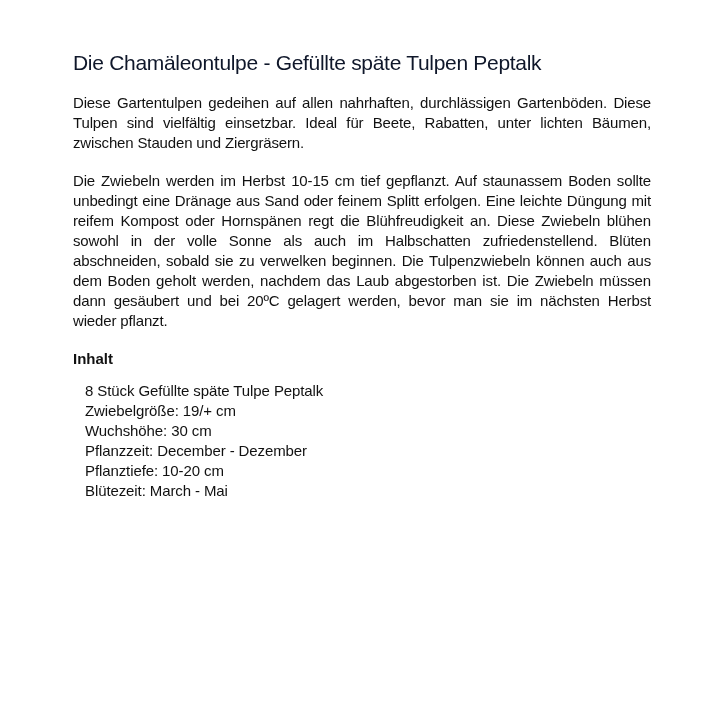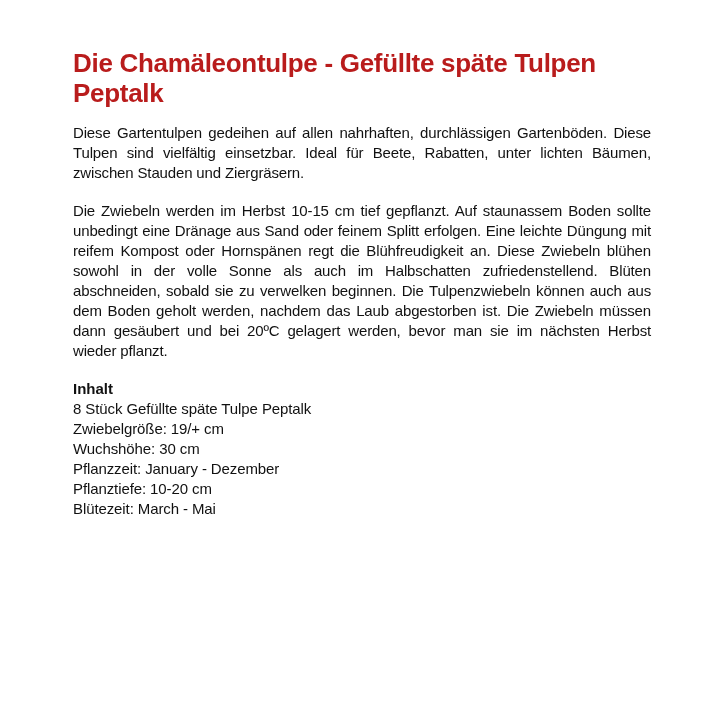--- a/index.html
+++ b/index.html
@@ -1,23 +1,23 @@
 <!DOCTYPE html>
 <html><head>
 <meta charset="utf-8">
 <style>
   html, body { margin: 0; padding: 0; background: #ffffff; }
   body { width: 722px; height: 704px; position: relative; overflow: hidden;
          font-family: "Liberation Sans", "DejaVu Sans", sans-serif; color: #111111; }
   .doc { position: absolute; left: 73px; top: 48px; width: 578px; }
-  .title { font-size: 26px; font-weight: bold; letter-spacing: -0.3px; line-height: 30px; margin: 0 0 15px 0; color: #b91c1c; }
+  .title { font-size: 21px; font-weight: normal; letter-spacing: -0.3px; line-height: 30px; margin: 0 0 15px 0; color: #0f172a; }
   .section { margin-bottom: 18px; }
   .heading { font-size: 15px; font-weight: bold; line-height: 20px; margin: 0; }
   .para { font-size: 15px; line-height: 20px; margin: 0; text-align: justify; text-align-last: left; letter-spacing: -0.15px; }
-  .list { margin: 0; padding: 0; list-style: none; }
+  .list { margin: 12px; padding: 0; list-style: none; }
   .list li { font-size: 15px; line-height: 20px; letter-spacing: -0.1px; }
 </style>
 </head>
 <body>
 
 <div class="doc">
   <h1 class="title">Die Chamäleontulpe - Gefüllte späte Tulpen Peptalk</h1>
 
   <div class="section">
     <p class="para">Diese Gartentulpen gedeihen auf allen nahrhaften, durchlässigen Gartenböden. Diese Tulpen sind vielfältig einsetzbar. Ideal für Beete, Rabatten, unter lichten Bäumen, zwischen Stauden und Ziergräsern.</p>
@@ -26,18 +26,18 @@
   <div class="section">
     <p class="para">Die Zwiebeln werden im Herbst 10-15 cm tief gepflanzt. Auf staunassem Boden sollte unbedingt eine Dränage aus Sand oder feinem Splitt erfolgen. Eine leichte Düngung mit reifem Kompost oder Hornspänen regt die Blühfreudigkeit an. Diese Zwiebeln blühen sowohl in der volle Sonne als auch im Halbschatten zufriedenstellend. Blüten abschneiden, sobald sie zu verwelken beginnen. Die Tulpenzwiebeln können auch aus dem Boden geholt werden, nachdem das Laub abgestorben ist. Die Zwiebeln müssen dann gesäubert und bei 20ºC gelagert werden, bevor man sie im nächsten Herbst wieder pflanzt.</p>
   </div>
 
   <div class="section">
     <h2 class="heading">Inhalt</h2>
     <ul class="list">
       <li>8 Stück Gefüllte späte Tulpe Peptalk</li>
       <li>Zwiebelgröße: 19/+ cm</li>
       <li>Wuchshöhe: 30 cm</li>
-      <li>Pflanzzeit: January - Dezember</li>
+      <li>Pflanzzeit: December - Dezember</li>
       <li>Pflanztiefe: 10-20 cm</li>
       <li>Blütezeit: March - Mai</li>
     </ul>
   </div>
 </div>
 
 </body></html>

